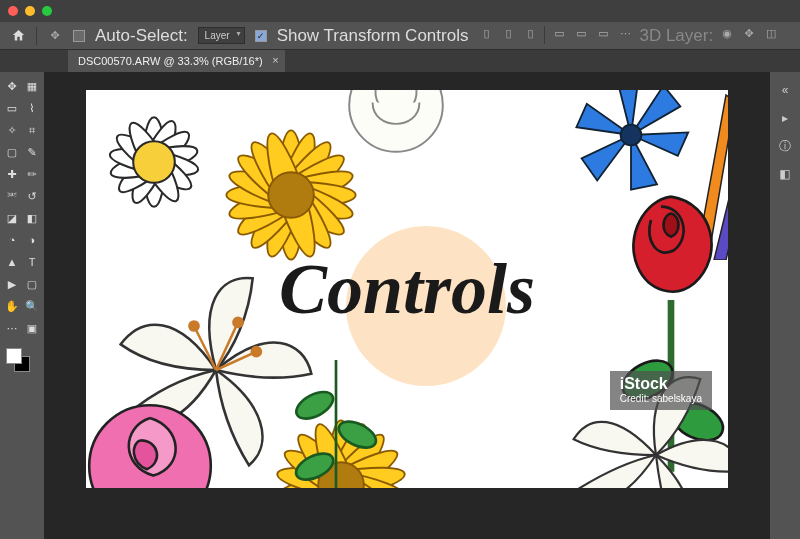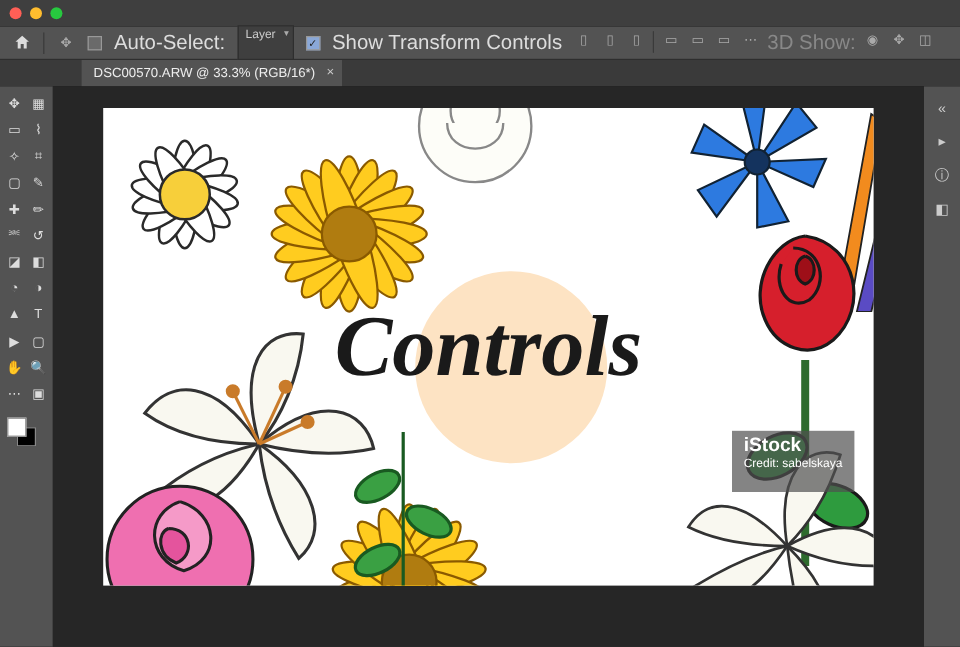--- a/index.html
+++ b/index.html
@@ -33,21 +33,21 @@
   display: flex;
   align-items: center;
   gap: 10px;
   padding: 0 10px;
   border-bottom: 1px solid #2e2e2e;
 }
 .optionbar .homeicon { width: 16px; height: 16px; display:flex; align-items:center; justify-content:center;}
 .optionbar .sep { width: 1px; height: 18px; background: #3a3a3a; }
 .optionbar .chk { width: 12px; height: 12px; border: 1px solid #999; background:#6a6a6a; display:inline-flex; align-items:center; justify-content:center; font-size:9px; }
 .optionbar .lbl { font-size: 17px; color:#ddd; }
-.optionbar .dd { background:#3f3f3f; padding:2px 14px 14px 6px; font-size:10px; border:1px solid #2e2e2e; position:relative;}
+.optionbar .dd { background:#3f3f3f; padding:2px 14px 2px 6px; font-size:10px; border:1px solid #2e2e2e; position:relative;}
 .optionbar .dd:after { content:"▾"; position:absolute; right:3px; top:1px; font-size:8px; color:#aaa;}
 .optionbar .icnset { display:flex; gap:6px; }
 .optionbar .icn { width:16px; height:16px; display:flex; align-items:center; justify-content:center; color:#aaa; font-size:11px;}
 .tabbar {
   height: 22px;
   background: #3a3a3a;
   display: flex;
   align-items: center;
   padding-left: 68px;
 }
@@ -99,21 +99,21 @@
   align-items: center;
   padding-top: 10px;
 }
 .rside .ri { width:16px; height:16px; color:#ccc; display:flex; align-items:center; justify-content:center; font-size:12px; cursor:pointer;}
 .wm {
   position: absolute;
   right: 16px;
   bottom: 78px;
   background: rgba(80,80,80,.7);
   color: #fff;
-  padding: 4px 10px 18px 10px;
+  padding: 4px 10px 6px 10px;
   font-family: Arial, sans-serif;
 }
 .wm .brand { font-weight: bold; font-size: 16px; }
 .wm .credit { font-size: 10px; }
 .circle {
   position:absolute;
   left: 260px; top: 136px;
   width: 160px; height: 160px;
   background: #fde3c3;
   border-radius: 50%;
@@ -156,21 +156,21 @@
   <span class="lbl">Show Transform Controls</span>
   <span class="icnset">
     <span class="icn">▯</span>
     <span class="icn">▯</span>
     <span class="icn">▯</span>
     <span class="sep"></span>
     <span class="icn">▭</span>
     <span class="icn">▭</span>
     <span class="icn">▭</span>
     <span class="icn">⋯</span>
-    <span class="lbl" style="color:#888">3D Show:</span>
+    <span class="lbl" style="color:#888">3D Layer:</span>
     <span class="icn">◉</span>
     <span class="icn">✥</span>
     <span class="icn">◫</span>
   </span>
 </div>
 
 <div class="tabbar">
   <div class="tab">
     <span>DSC00570.ARW @ 33.3% (RGB/16*)</span>
     <span class="x">×</span>

